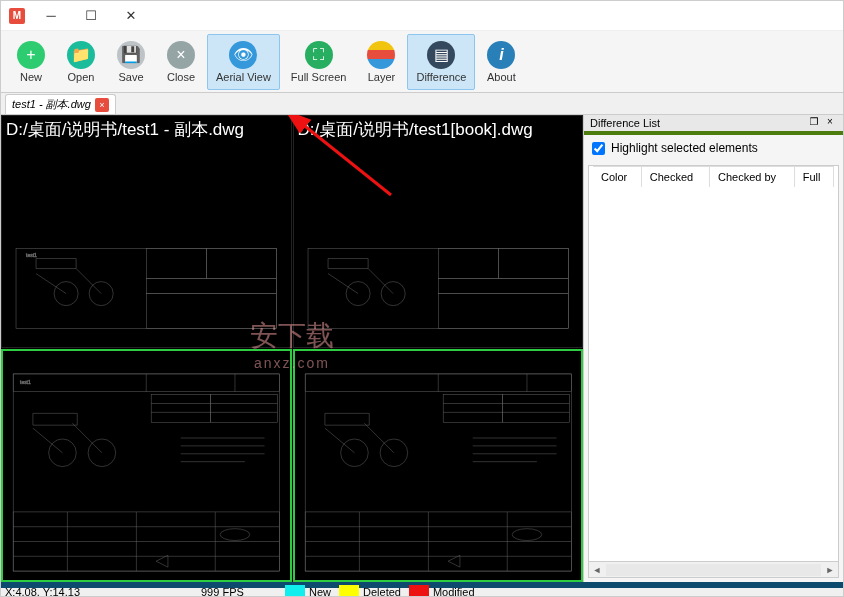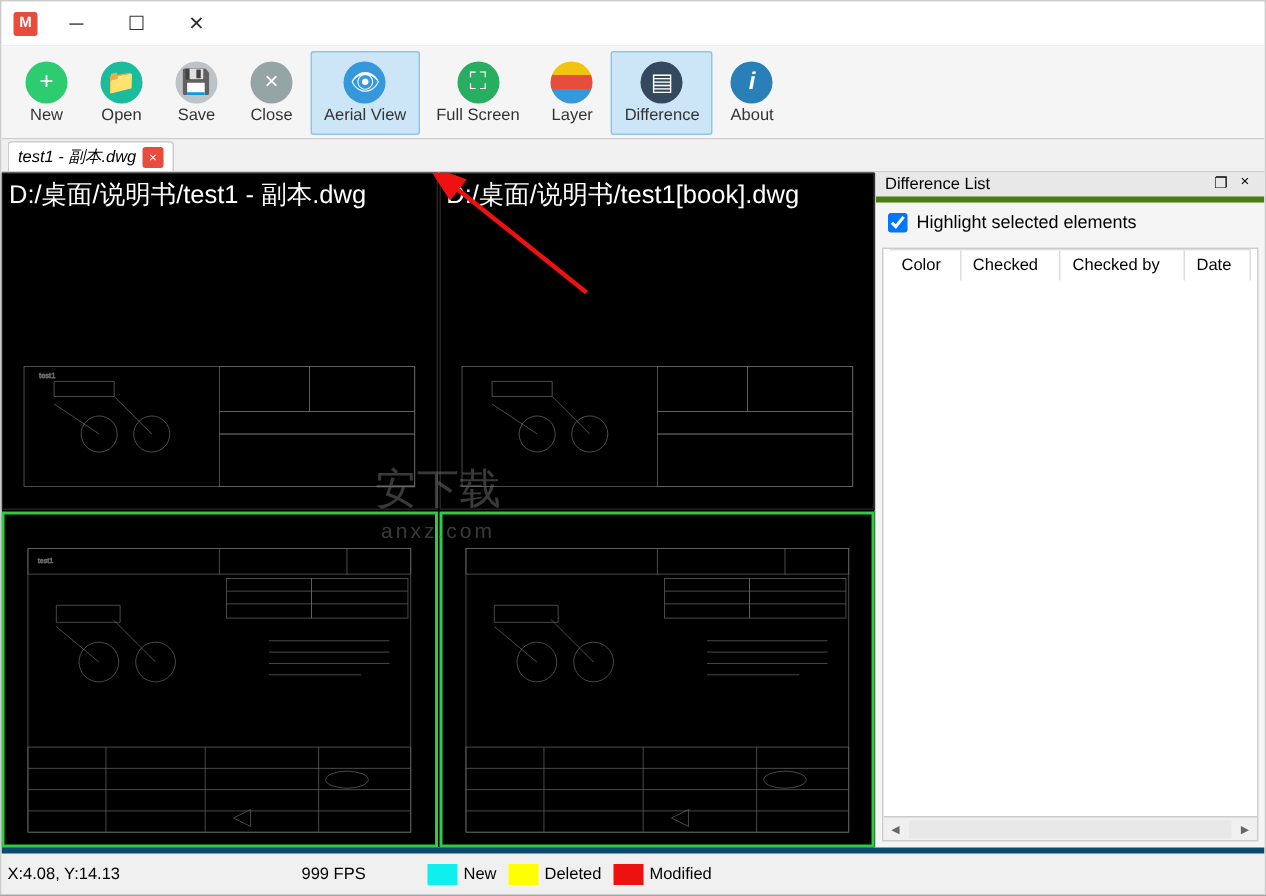--- a/index.html
+++ b/index.html
@@ -31,38 +31,38 @@
 .tab .close-x { width: 14px; height: 14px; background: #e74c3c; color: #fff; border-radius: 2px; display: flex; align-items: center; justify-content: center; font-size: 9px; }
 
 .main { flex: 1; display: flex; overflow: hidden; }
 .viewer { flex: 1; background: #000; position: relative; display: grid; grid-template-columns: 1fr 1fr; grid-template-rows: 1fr 1fr; gap: 1px; }
 .pane { background: #000; position: relative; overflow: hidden; border: 1px solid #222; }
 .pane.highlighted { border: 2px solid #2ecc40; }
 .pane .path { position: absolute; top: 2px; left: 4px; color: #fff; font-size: 17px; z-index: 2; }
 .drawing { position: absolute; top: 18px; left: 4px; right: 4px; bottom: 4px; }
 .drawing svg { width: 100%; height: 100%; }
 
-.watermark { position: absolute; top: 50%; left: 50%; transform: translate(-50%, -60%); color: #737373; font-size: 28px; opacity: 0.5; pointer-events: none; z-index: 5; text-align: center; }
+.watermark { position: absolute; top: 50%; left: 50%; transform: translate(-50%, -60%); color: #fca5a5; font-size: 28px; opacity: 0.5; pointer-events: none; z-index: 5; text-align: center; }
 .watermark .sub { font-size: 14px; letter-spacing: 2px; }
 .arrow { position: absolute; z-index: 6; pointer-events: none; }
 
 .sidepanel { width: 260px; background: #f5f5f5; border-left: 1px solid #ccc; display: flex; flex-direction: column; }
 .sidepanel .hdr { height: 20px; background: #e8e8e8; border-bottom: 4px solid #4d7c0f; display: flex; align-items: center; padding: 0 6px; font-size: 11px; }
 .sidepanel .hdr .sp { flex: 1; }
 .sidepanel .hdr .dock-btn { width: 14px; height: 14px; cursor: pointer; font-size: 10px; text-align: center; margin-left: 2px; }
 .sidepanel .body { flex: 1; background: #fff; margin: 4px; border: 1px solid #ccc; display: flex; flex-direction: column; overflow: hidden; }
 .chkrow { padding: 6px 8px; display: flex; align-items: center; gap: 6px; font-size: 12px; }
 .tbl-wrap { flex: 1; overflow: auto; border-top: 1px solid #ddd; margin: 0 4px 4px; }
 .tbl { width: 100%; border-collapse: collapse; font-size: 11px; }
 .tbl th { text-align: left; padding: 4px 8px; border-right: 1px solid #ddd; background: #fff; font-weight: normal; }
 .scroll-h { height: 16px; background: #f0f0f0; border-top: 1px solid #ccc; display: flex; align-items: center; }
 .scroll-h .arr { width: 16px; text-align: center; font-size: 9px; color: #666; }
 .scroll-h .track { flex: 1; height: 12px; background: #e8e8e8; margin: 0 1px; }
 
-.statusbar { height: 31px; background: #f0f0f0; border-top: 4px solid #0c4a6e; display: flex; align-items: center; font-size: 11px; }
+.statusbar { height: 14px; background: #f0f0f0; border-top: 6px solid #0c4a6e; display: flex; align-items: center; font-size: 11px; }
 .statusbar .coord { width: 200px; padding-left: 4px; }
 .statusbar .fps { width: 80px; padding-right: 8px; }
 .legend-item { display: flex; align-items: center; gap: 4px; padding: 0 4px; }
 .legend-sw { width: 20px; height: 14px; }
 .sw-new { background: #1ee; }
 .sw-del { background: #ff0; }
 .sw-mod { background: #e11; }
 </style>
 </head>
 <body>
@@ -256,21 +256,21 @@
       <span>Highlight selected elements</span>
     </div>
     <div class="body">
       <div class="tbl-wrap">
         <table class="tbl">
             <thead>
               <tr>
           <th>Color</th>
           <th>Checked</th>
           <th>Checked by</th>
-          <th>Date</th>
+          <th>Full</th>
         </tr>
             </thead>
             <tbody></tbody>
           </table>
       </div>
       <div class="scroll-h">
         <div class="arr">◄</div>
         <div class="track"></div>
         <div class="arr">►</div>
       </div>

